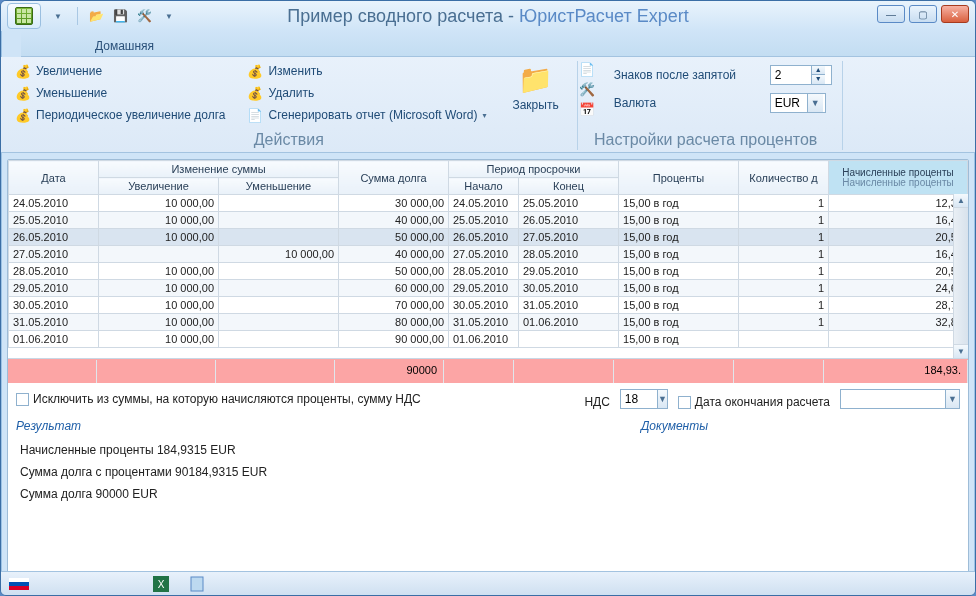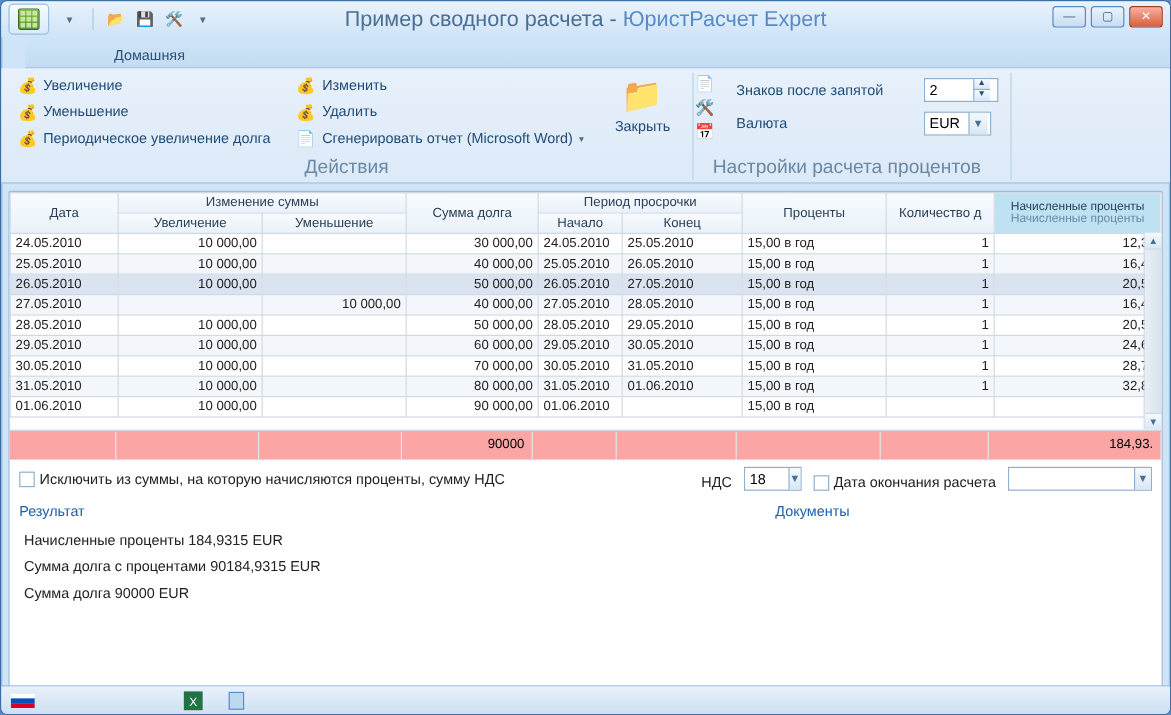--- a/index.html
+++ b/index.html
@@ -473,21 +473,21 @@
           <span class="chk-box"></span>
           <span>Дата окончания расчета</span>
         </label>
         <div class="white-combo" style="width:120px;">
           <input value="" style="">
           <span class="arrow">▼</span>
         </div>
       </div>
     </div>
 
-    <div style="display:flex;">
+    <div style="display:flex;font-style:italic;">
       <div class="link-label">Результат</div>
       <div style="flex:1;"></div>
       <div class="link-label" style="margin-right:260px;">Документы</div>
     </div>
 
     <div class="results">
       <div>Начисленные проценты 184,9315 EUR</div>
       <div>Сумма долга с процентами 90184,9315 EUR</div>
       <div>Сумма долга 90000 EUR</div>
     </div>

